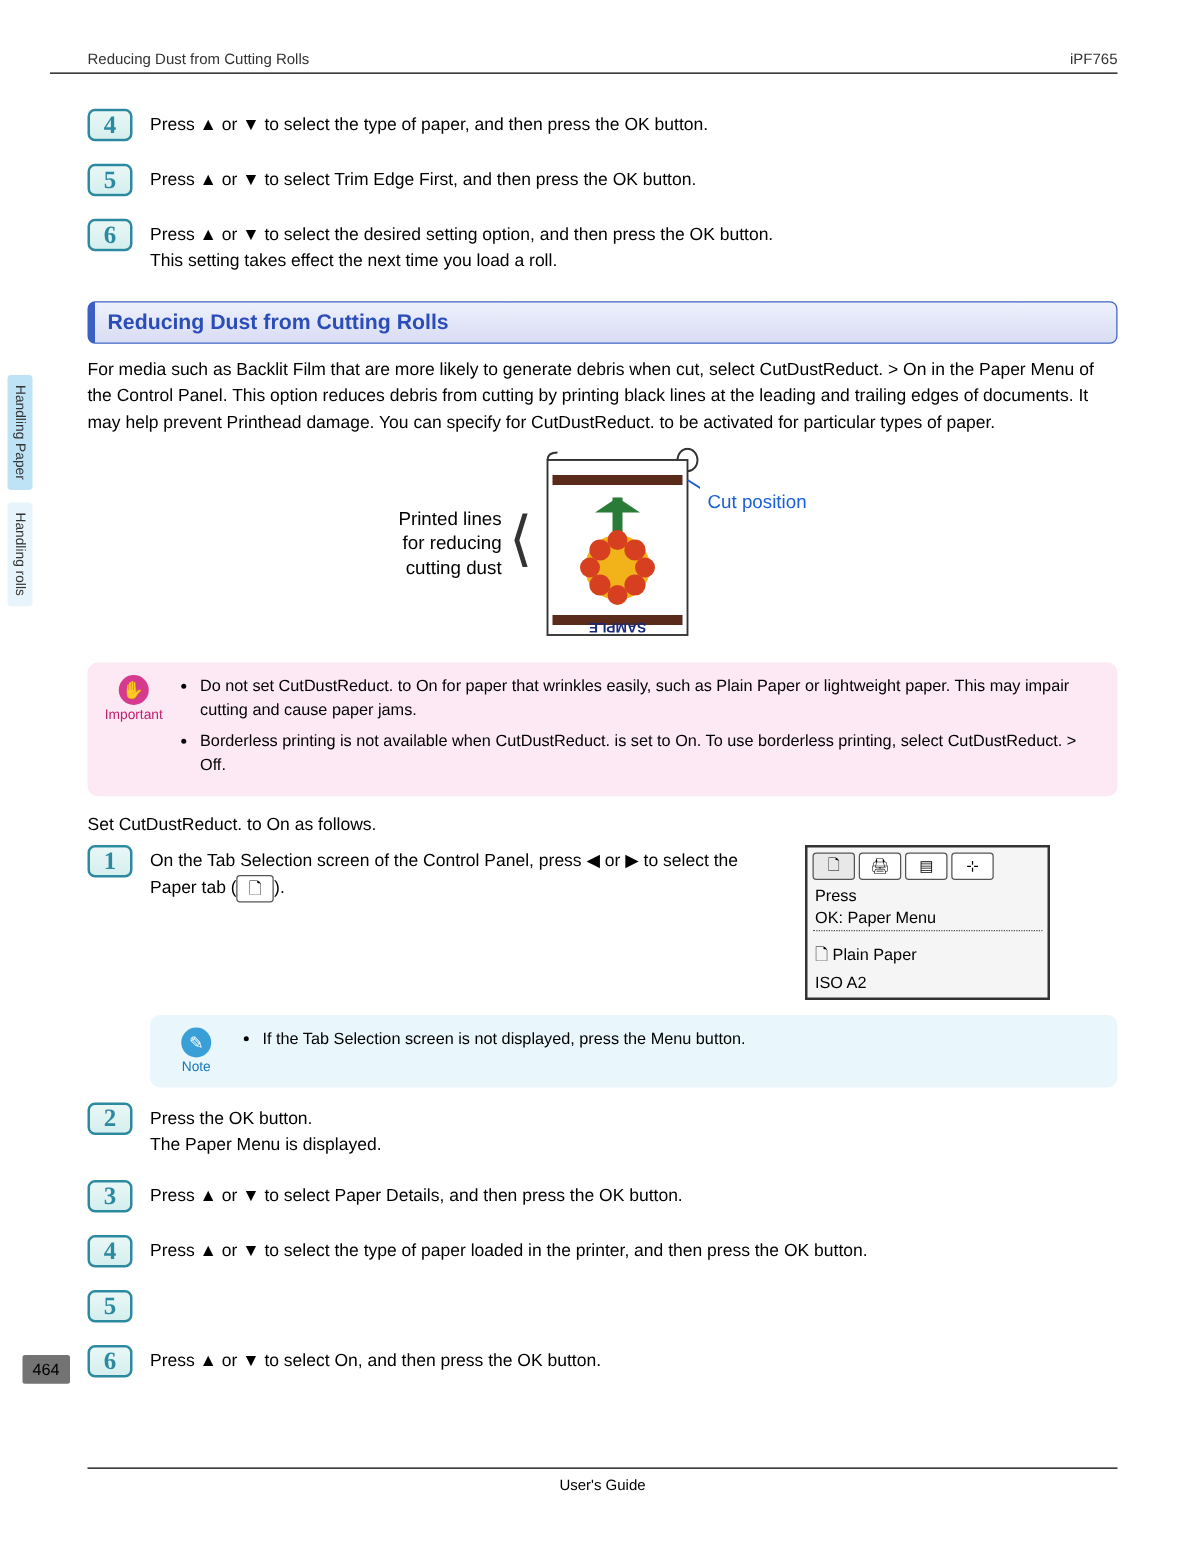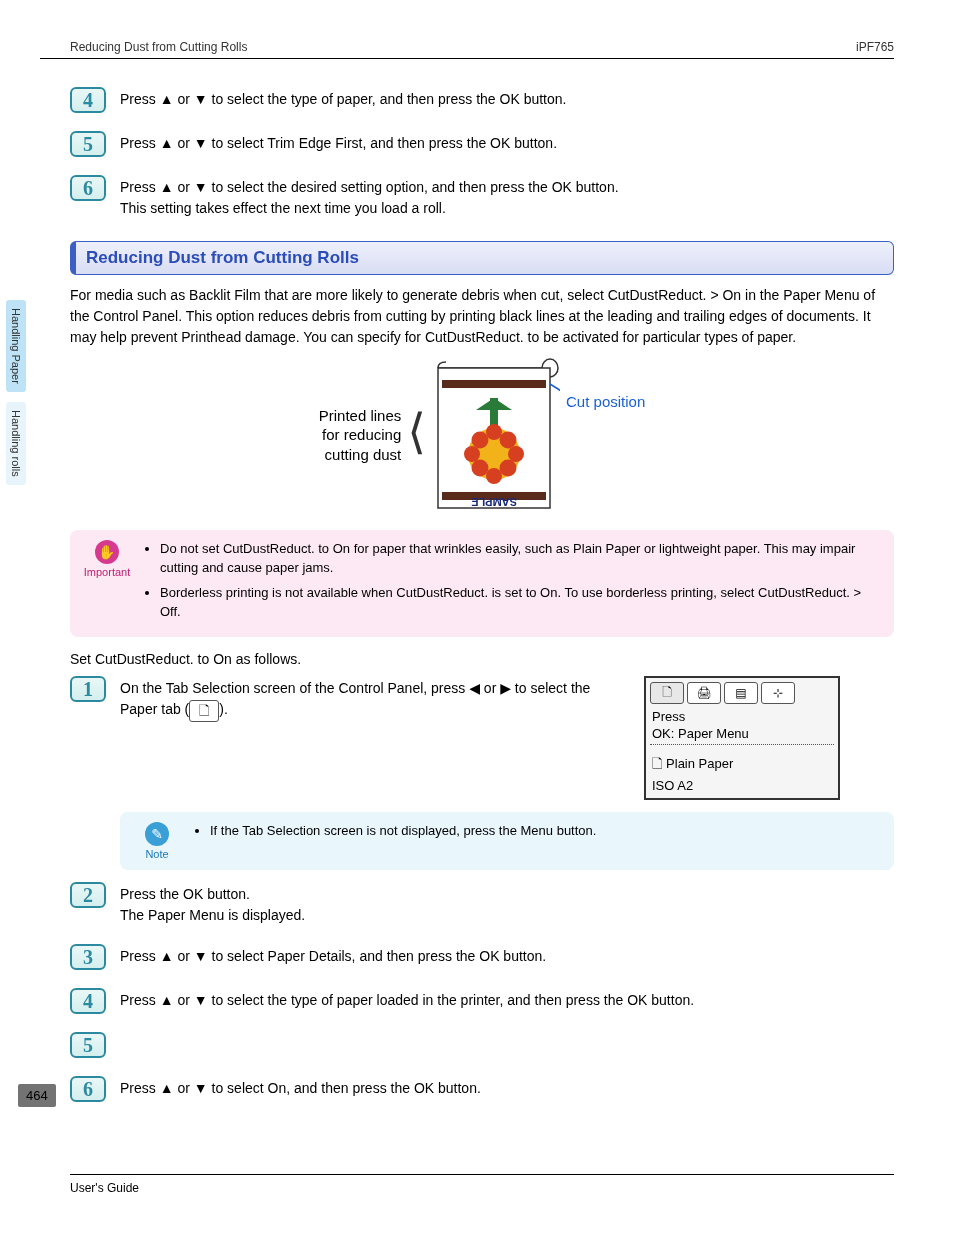--- a/index.html
+++ b/index.html
@@ -200,21 +200,21 @@
     border-radius: 2px;
     margin-top: 32px;
   }
   .footer {
     position: absolute;
     bottom: 40px;
     left: 70px;
     right: 60px;
     border-top: 1px solid #000;
     padding-top: 6px;
-    text-align: left;
+    text-align: center;
     font-size: 12px;
   }
 </style>
 </head>
 <body>
 
 <div class="page">
 
   <div class="header-row">
     <span>Reducing Dust from Cutting Rolls</span>

